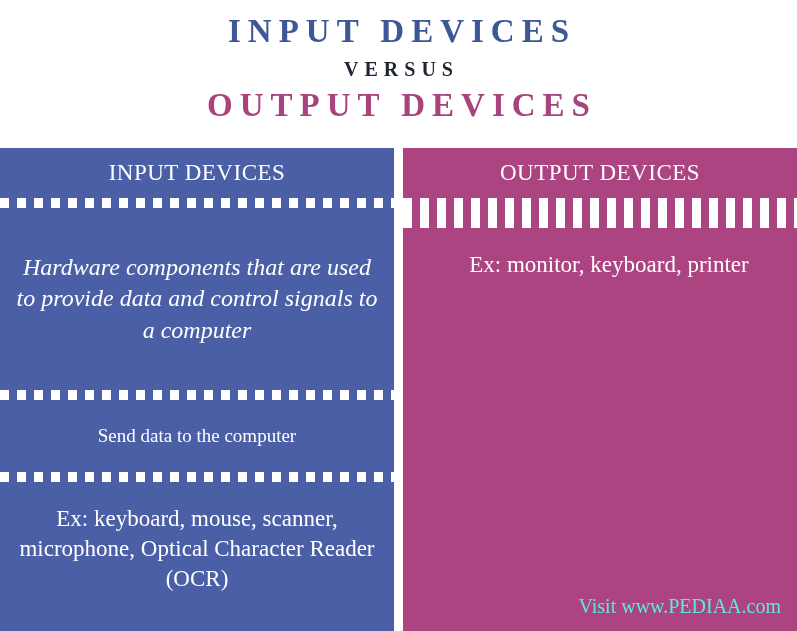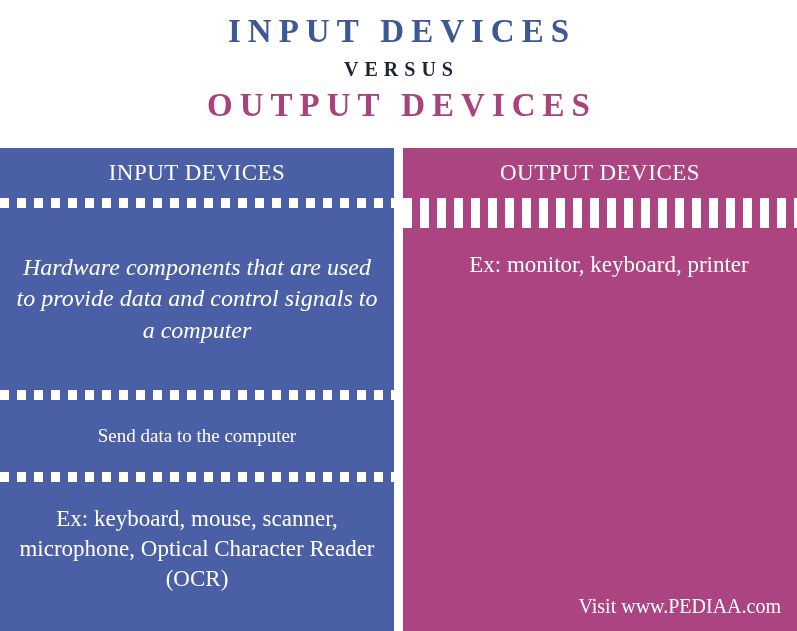--- a/index.html
+++ b/index.html
@@ -131,21 +131,21 @@
   .cell-ex-right .ex-text {
     text-align: center;
     padding-left: 18px;
     box-sizing: border-box;
   }
   .footer-note {
     position: absolute;
     right: 16px;
     bottom: 12px;
     font-size: 20px;
-    color: #ffffff;
+    color: #5eead4;
     white-space: nowrap;
   }
 </style>
 </head>
 <body>
 
 <div class="infographic">
 
   <div class="title-block">
     <div class="title-main title-input">INPUT DEVICES</div>

